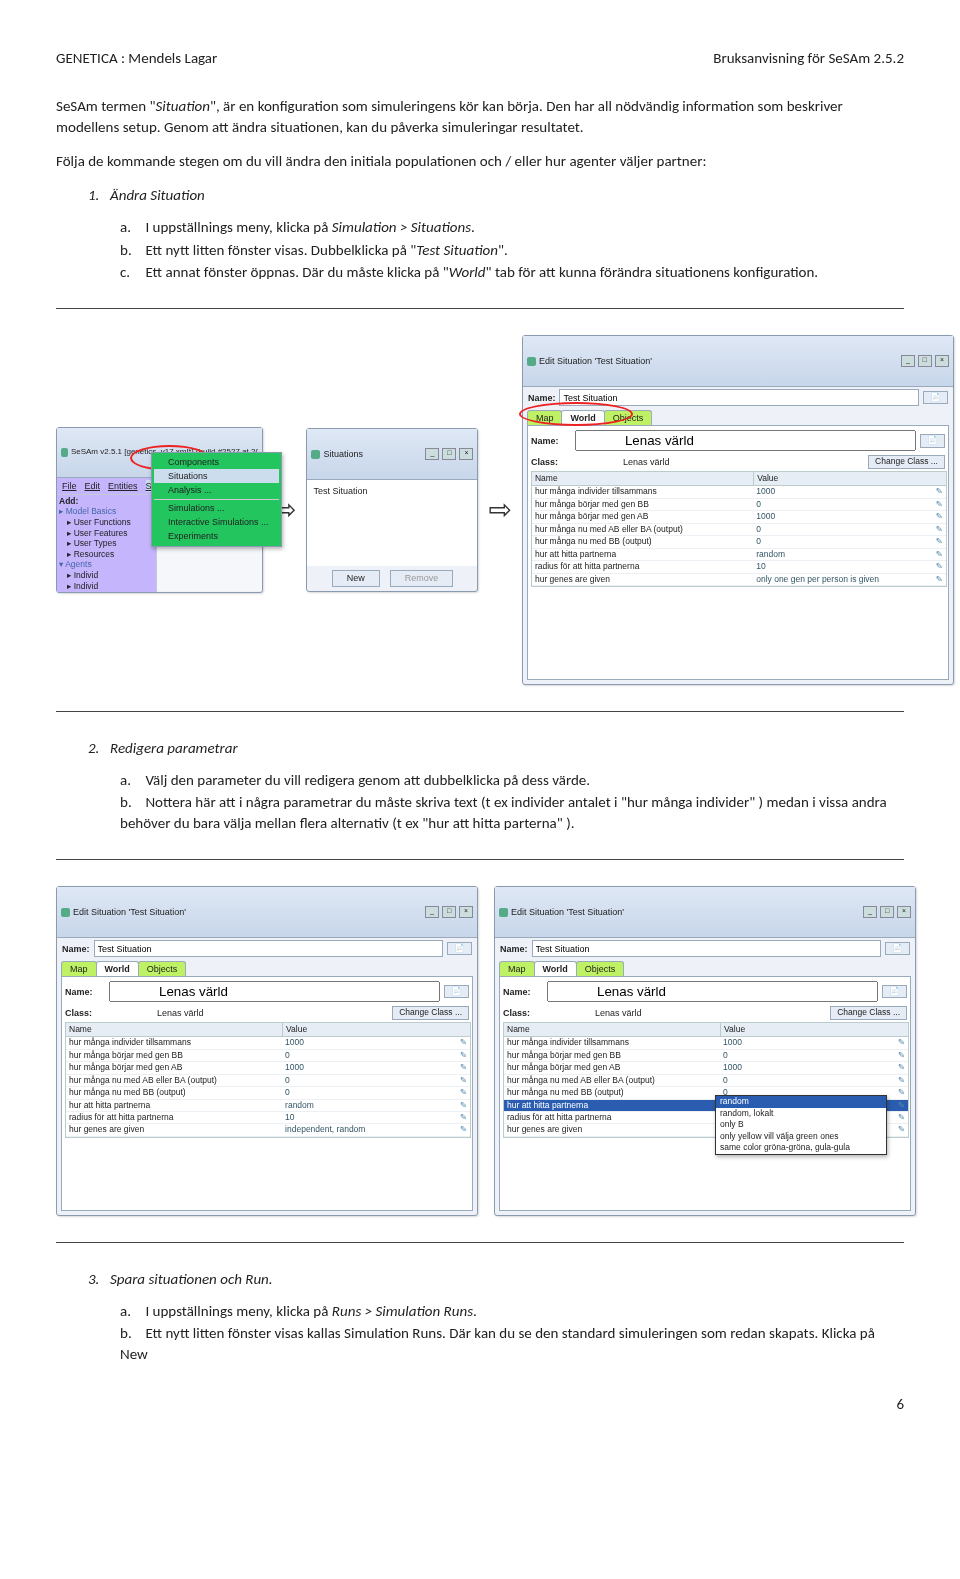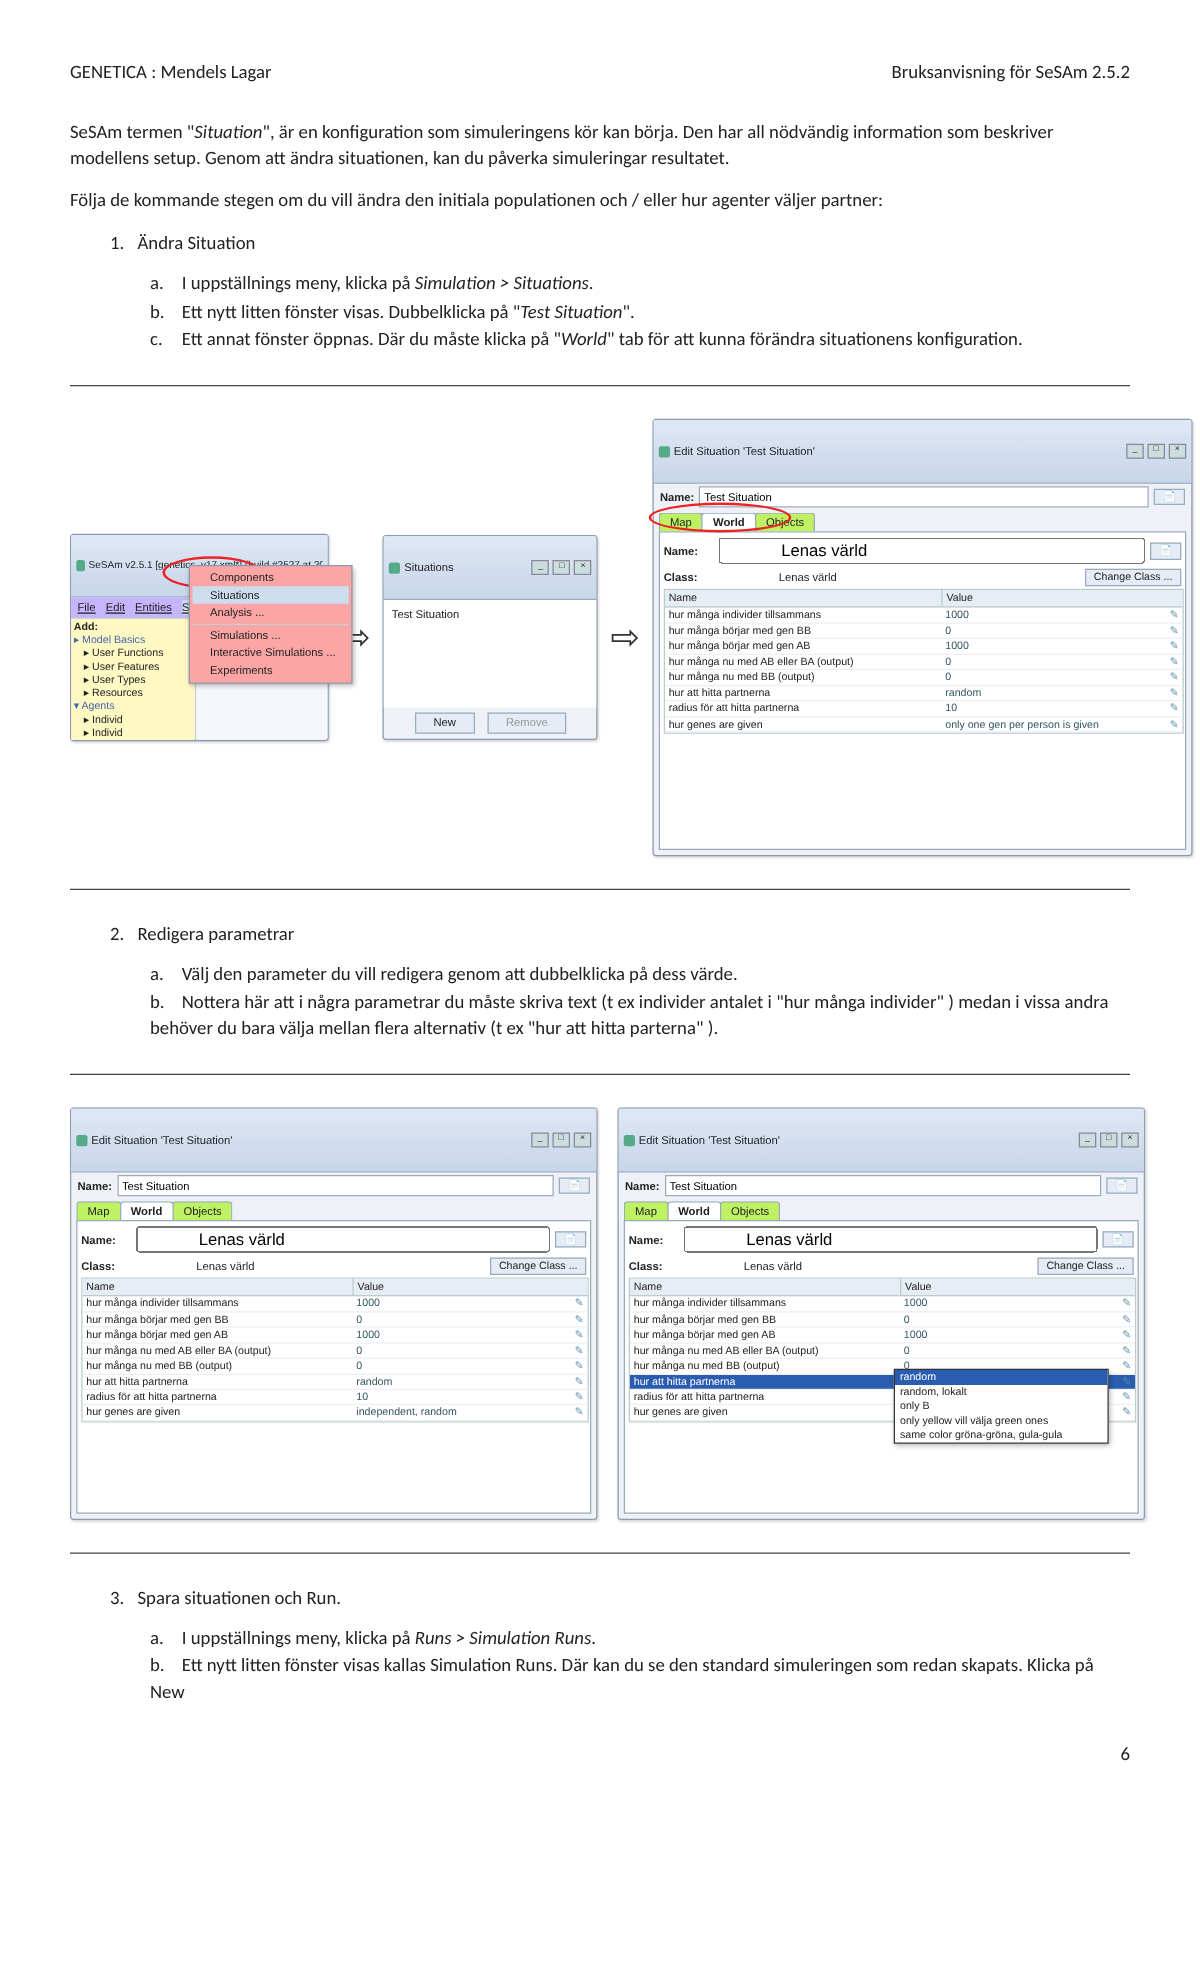--- a/index.html
+++ b/index.html
@@ -16,21 +16,21 @@
   .header-row {
     display: flex;
     justify-content: space-between;
     font-size: 15px;
     margin-bottom: 28px;
   }
   .para {
     margin: 0 0 14px 0;
   }
   .para .italic { font-style: italic; }
-  .list-1 { margin: 0 0 12px 32px; }
+  .list-1 { margin: 0 0 12px 32px; font-style: italic; }
   .list-1 .num { display: inline-block; width: 22px; }
   .list-2 { margin: 2px 0 2px 64px; }
   .list-2 .lt { display: inline-block; width: 22px; }
   .list-2 .italic { font-style: italic; }
   hr.sep {
     border: none;
     border-top: 1px solid #444;
     margin: 26px 0;
   }
 
@@ -67,31 +67,31 @@
   }
   .app-titlebar .title-icon { width: 9px; height: 9px; background: #5a8; border-radius: 2px; }
   .app-titlebar .spacer { flex: 1; }
   .win-btn { width: 12px; height: 10px; background: #cdd; border: 1px solid #889; font-size: 7px; line-height: 8px; text-align: center; }
   .app-menubar { display: flex; gap: 8px; padding: 2px 5px; background: #c4b5fd; border-bottom: 1px solid #c0cad8; font-size: 9px; text-decoration: underline;}
   .app-menubar span { cursor: default; }
   .app-body { display: flex; }
   .tree-panel {
     width: 95px;
     border-right: 1px solid #c0cad8;
-    background: #fef9c3;
+    background: #c4b5fd;
     padding: 1px 2px;
     font-size: 8.5px;
     line-height: 1.25;
   }
   .tree-panel .n { white-space: nowrap; overflow: hidden; }
   .tree-panel .exp { color: #46a; }
   .tree-panel .ind { padding-left: 8px; }
   .popup-menu {
     position: absolute;
-    background: #fca5a5;
+    background: #22c55e;
     border: 1px solid #8a9bb0;
     box-shadow: 1px 2px 4px rgba(0,0,0,.3);
     font-size: 9px;
     padding: 2px;
     z-index: 5;
   }
   .popup-menu .mi { padding: 1px 10px 1px 14px; white-space: nowrap; }
   .popup-menu .mi.sep { border-top: 1px solid #ccc; margin-top: 2px; padding-top: 2px;}
   .ellipse {
     position: absolute;

